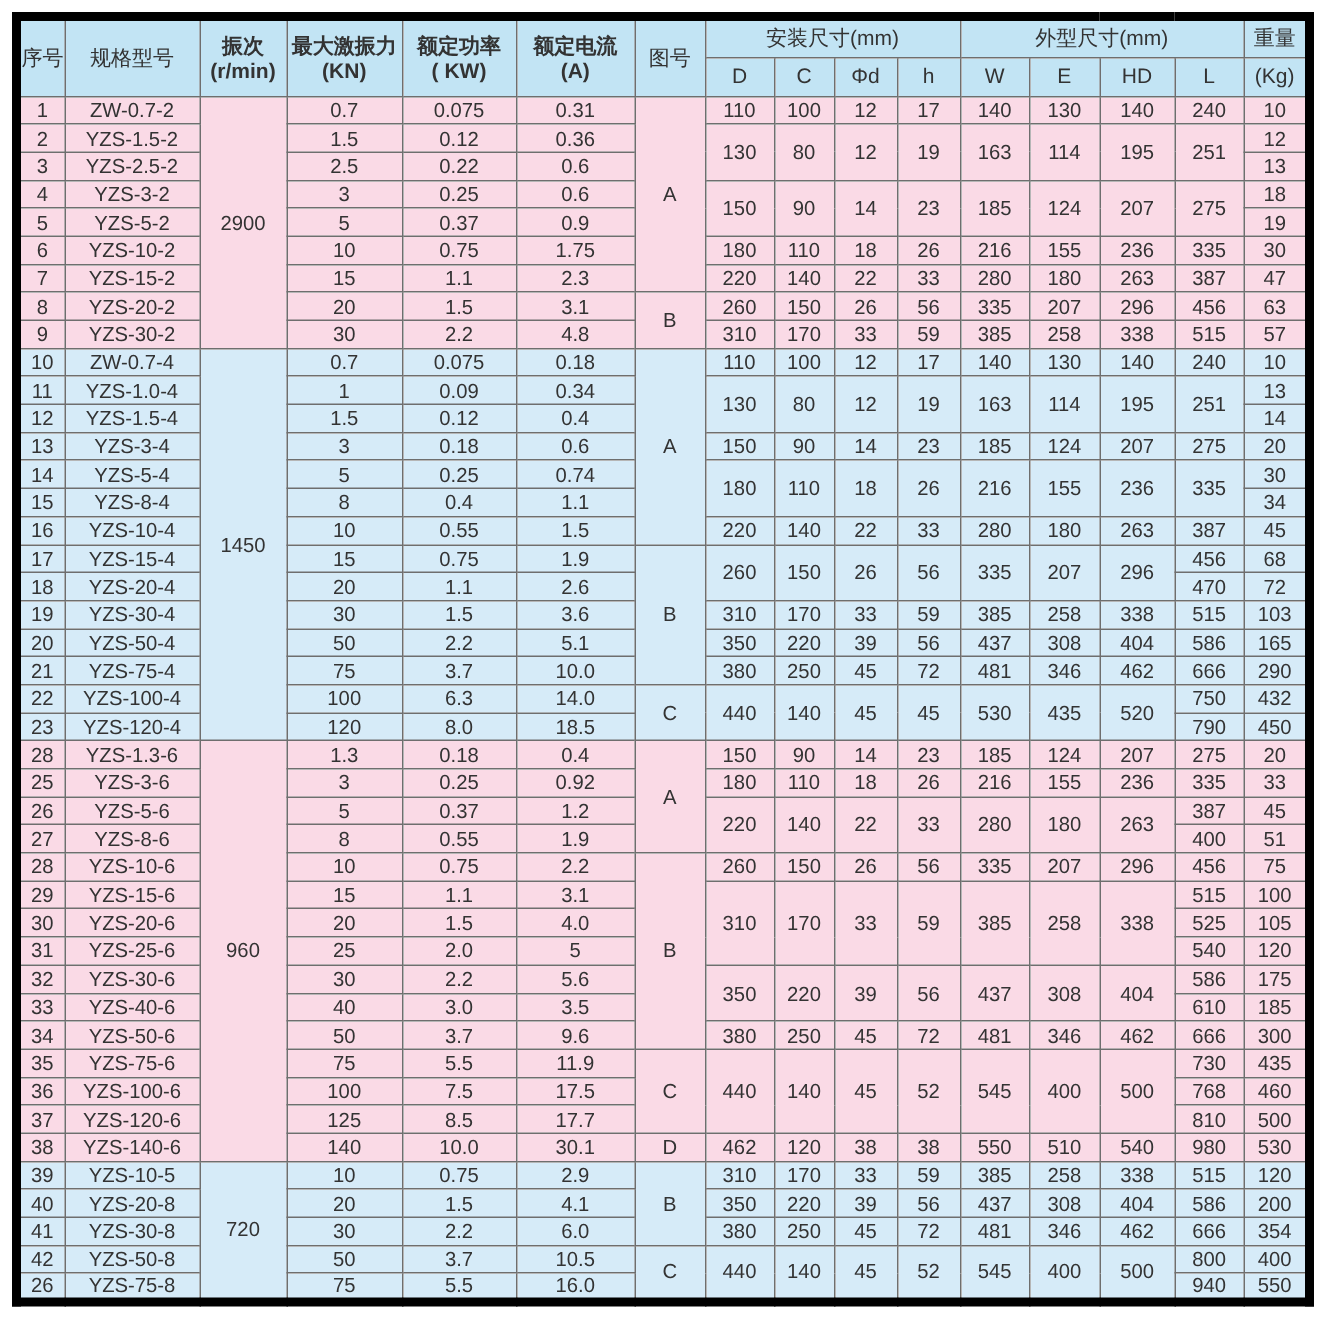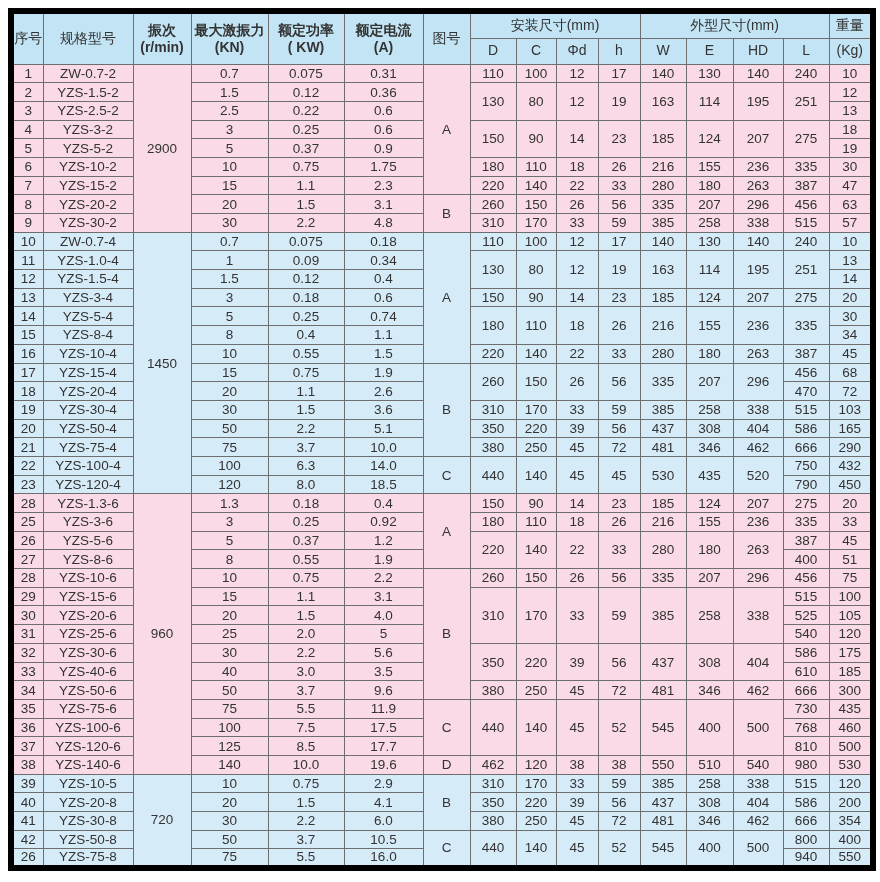--- a/index.html
+++ b/index.html
@@ -602,21 +602,21 @@
         <td>8.5</td>
         <td>17.7</td>
         <td>810</td>
         <td>500</td>
       </tr>
       <tr class="pink">
         <td>38</td>
         <td>YZS-140-6</td>
         <td>140</td>
         <td>10.0</td>
-        <td>19.6</td>
+        <td>30.1</td>
         <td>D</td>
         <td>462</td>
         <td>120</td>
         <td>38</td>
         <td>38</td>
         <td>550</td>
         <td>510</td>
         <td>540</td>
         <td>980</td>
         <td>530</td>

